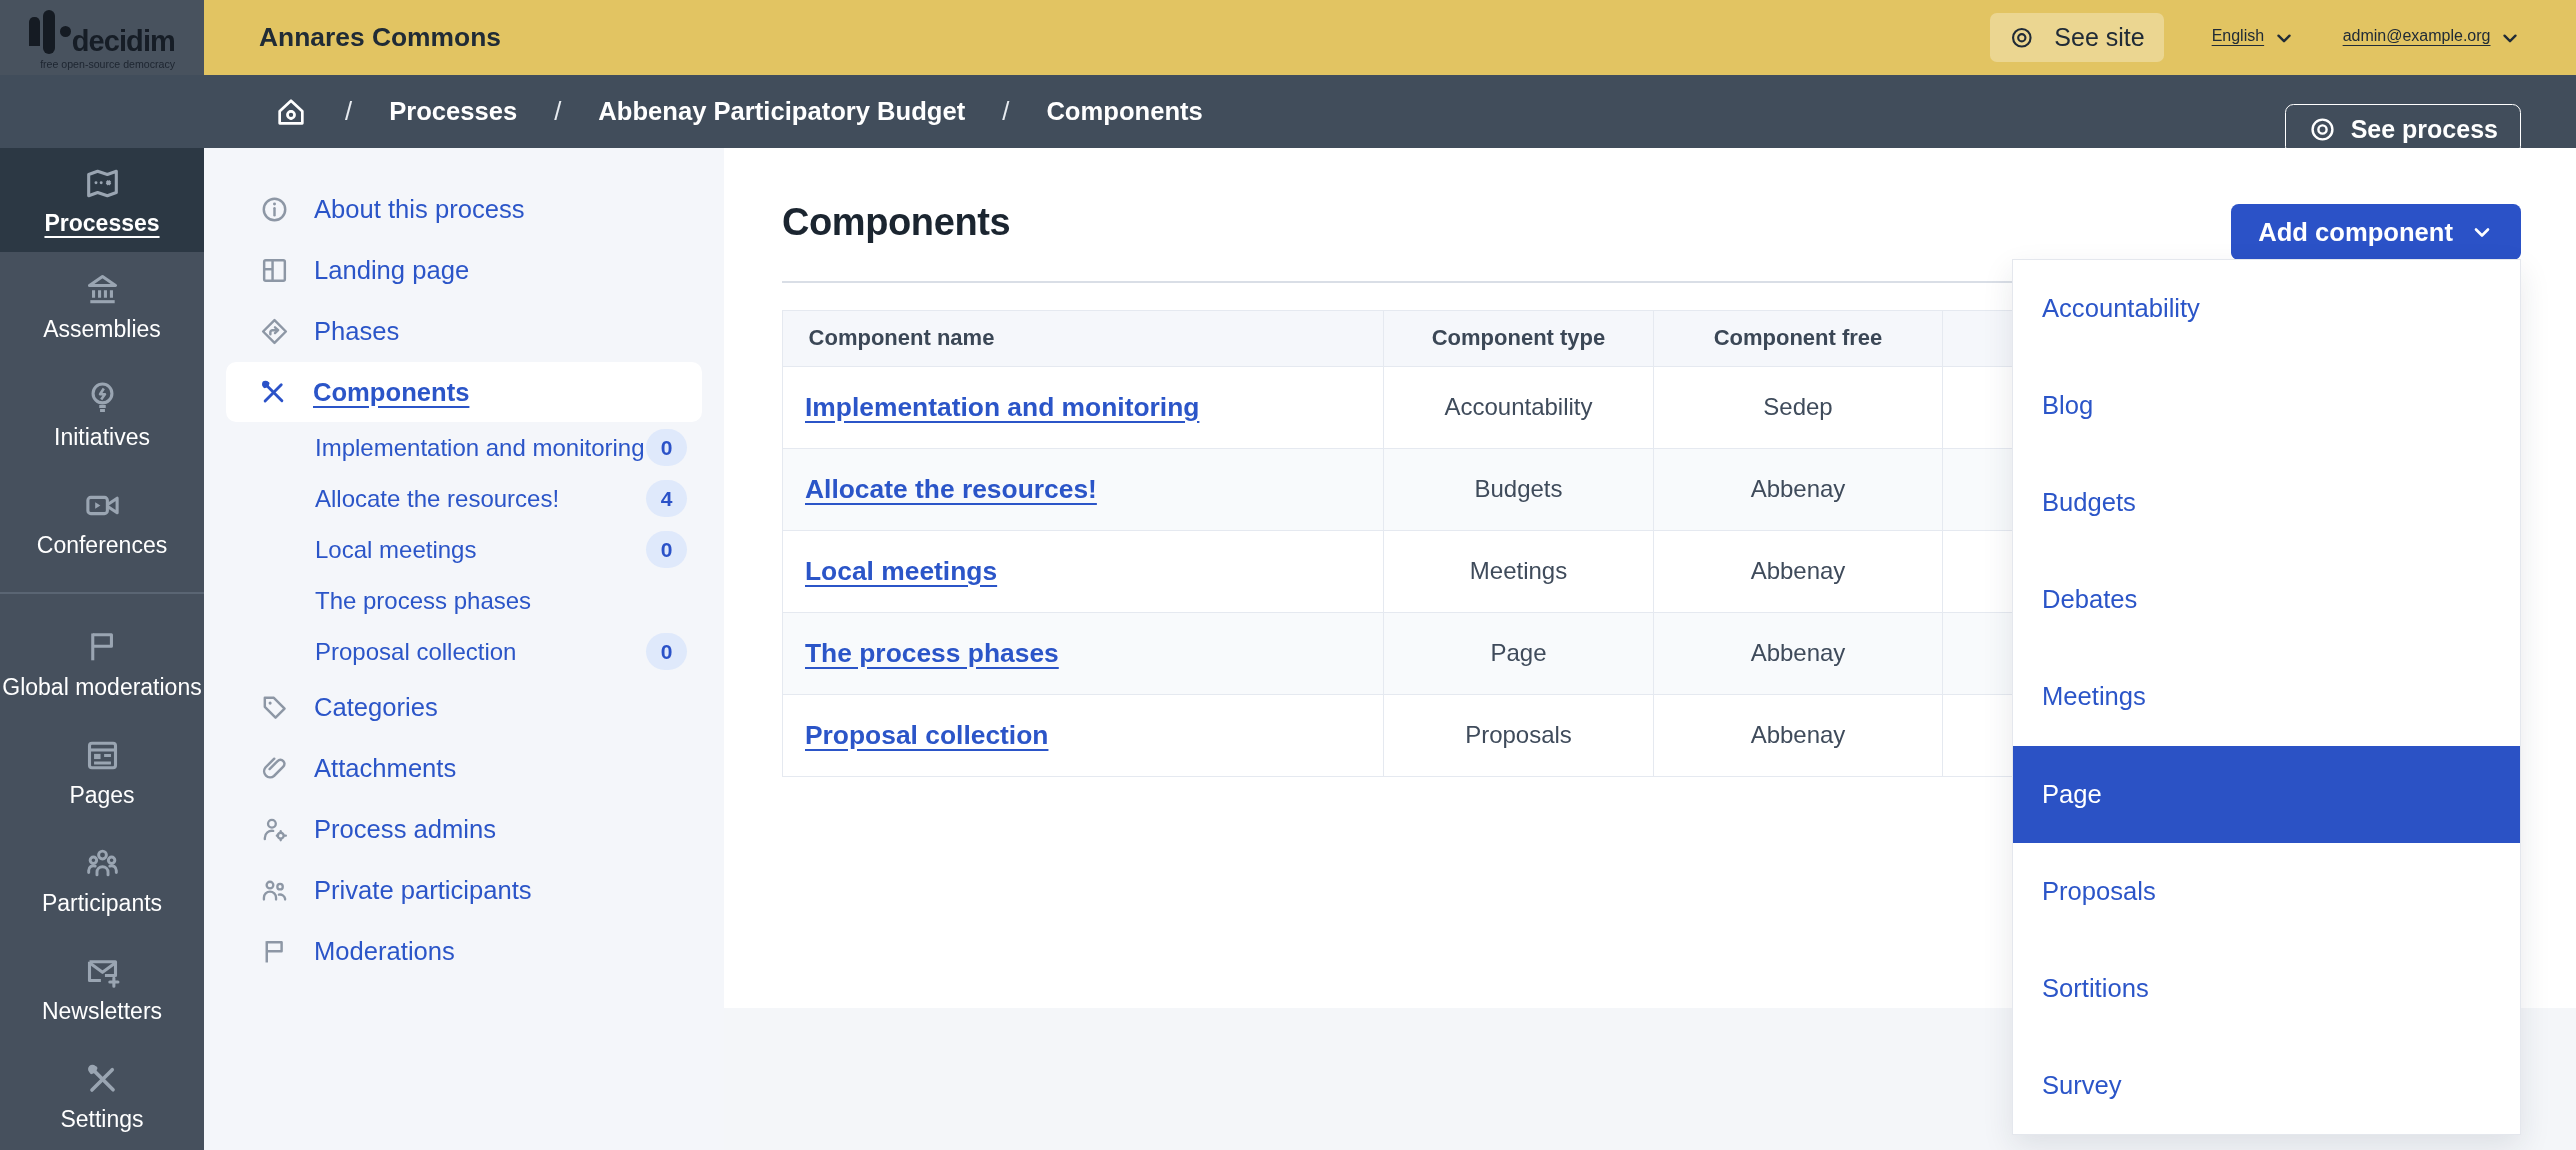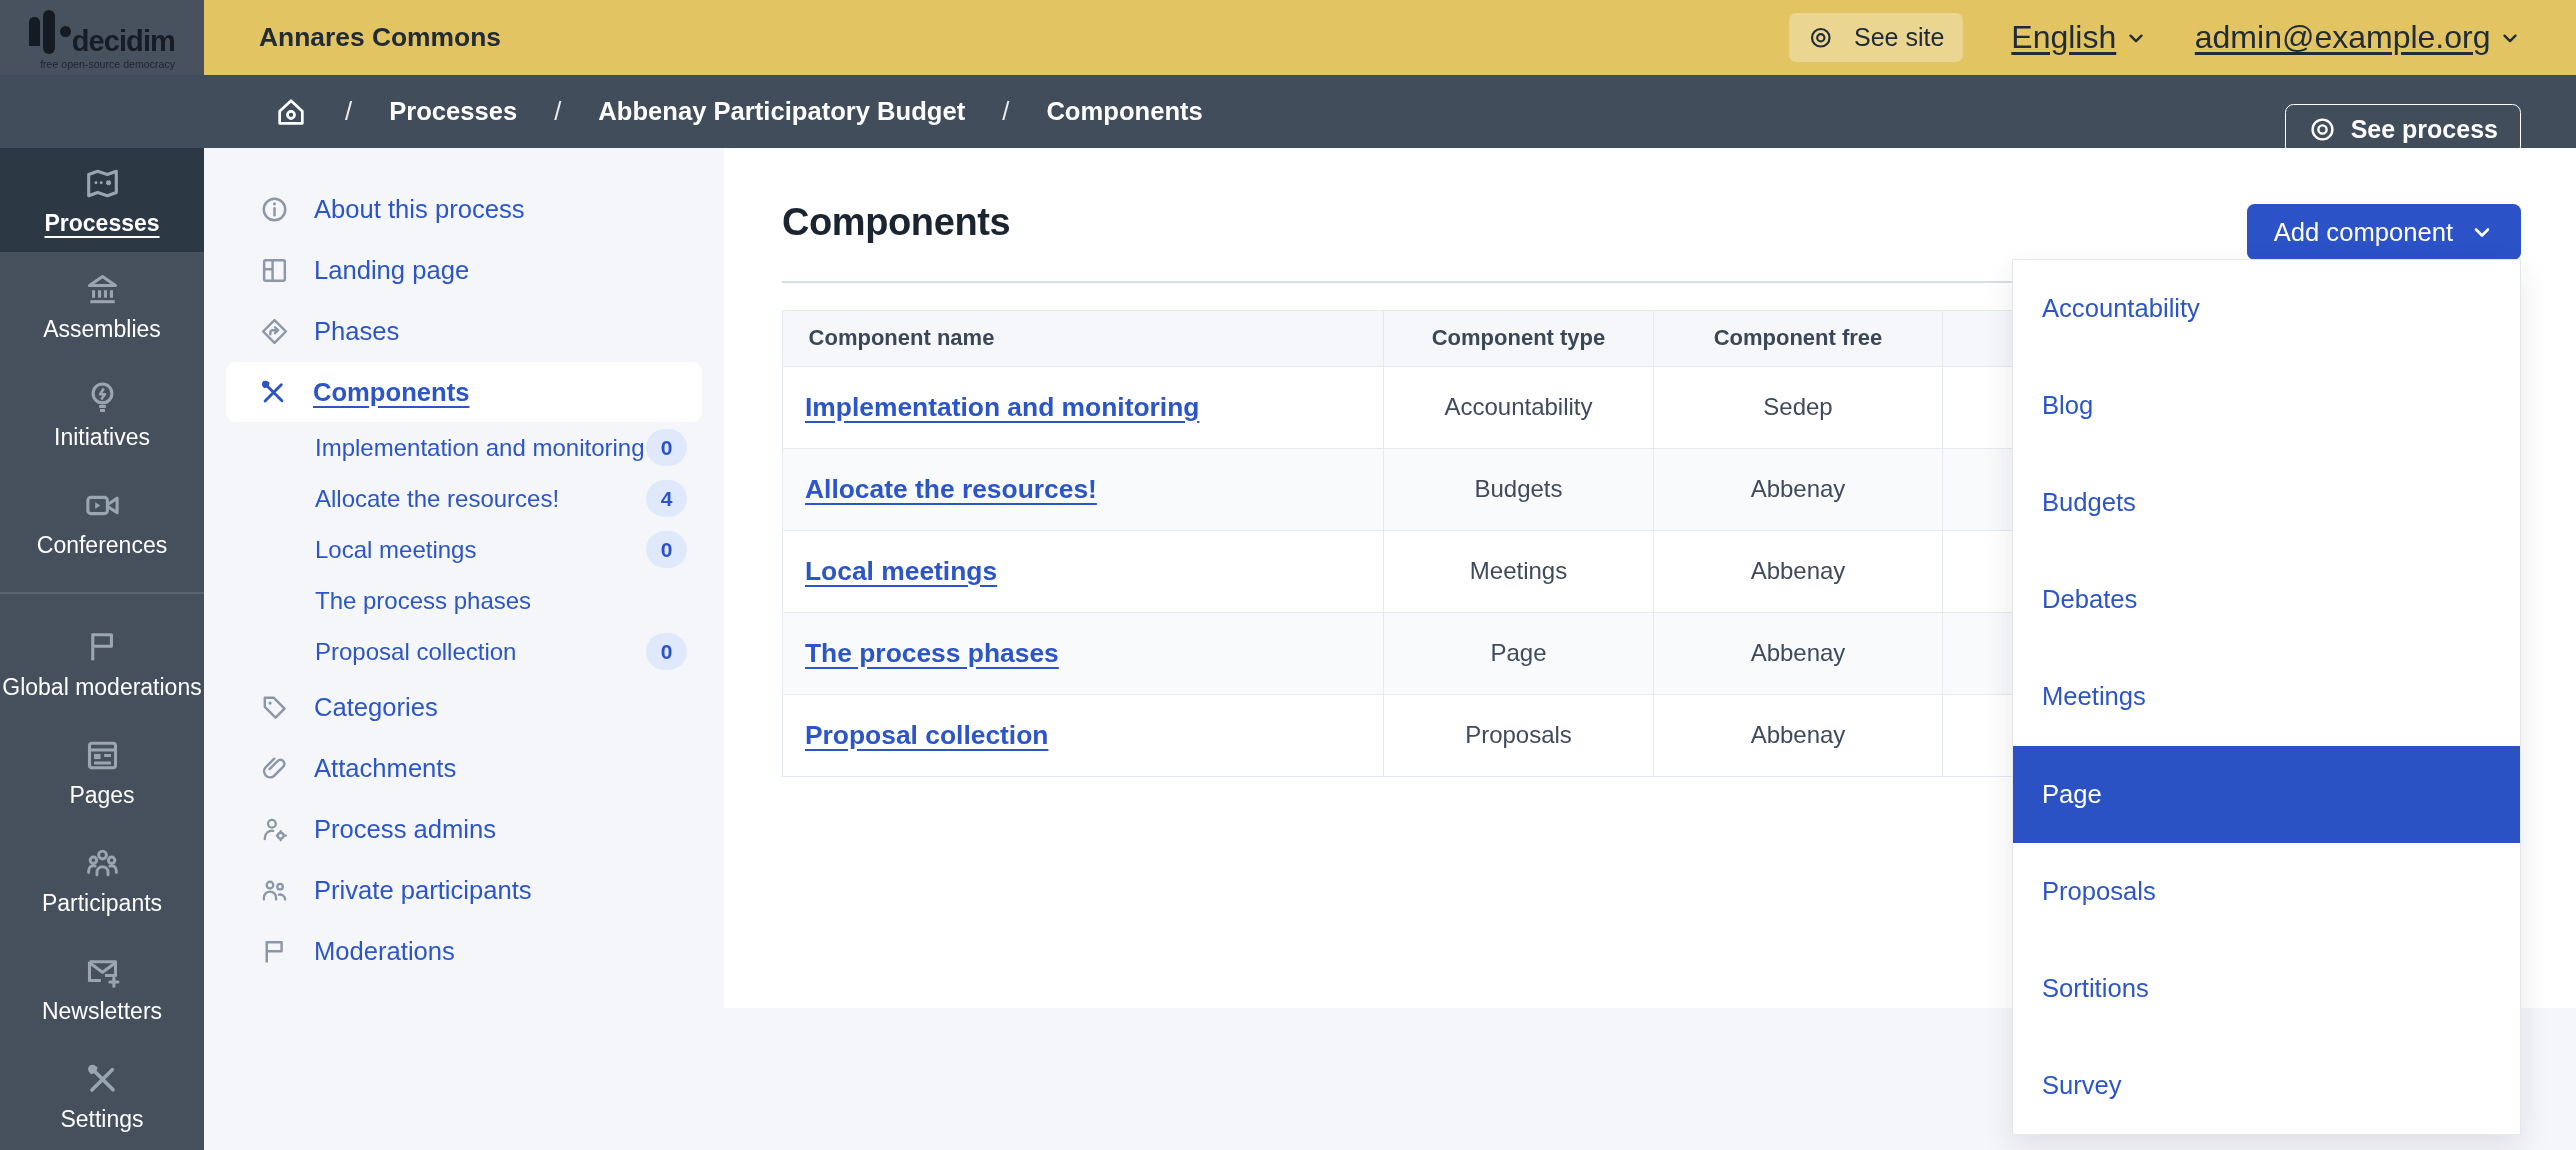--- a/index.html
+++ b/index.html
@@ -15,21 +15,21 @@
   .logo-mark { display:flex; align-items:flex-end; gap:2.6px; }
   .logo-bar1 { width:11px; height:29px; background:#151b23; border-radius:5.1px 5.1px 0 0; }
   .logo-bar2 { width:12.8px; height:44px; background:#151b23; border-radius:6px; }
   .logo-dot { width:11px; height:11px; background:#151b23; border-radius:50%; margin-left:1.7px; }
   .logo-text { font-size:29px; font-weight:700; color:#161d26; letter-spacing:-0.9px; line-height:0.8; }
   .logo-tag { font-size:10.6px; color:#1d2530; margin-top:4.3px; align-self:flex-end; }
   .gold-bar { flex:1; background:#e2c462; display:flex; align-items:center; justify-content:space-between; padding:0 55px; }
   .org-title { font-size:26.4px; font-weight:700; color:#202b36; }
   .topbar-right { display:flex; align-items:center; gap:48px; color:#202b36; }
   .chip { display:flex; align-items:center; gap:20px; background:rgba(255,255,255,0.30); border-radius:6.8px; padding:10.2px 19px; font-size:25px; font-weight:500; cursor:pointer; }
-  .tb-link { display:flex; align-items:center; gap:8.5px; font-size:32px; font-weight:500; cursor:pointer; }
+  .tb-link { display:flex; align-items:flex-start; gap:8.5px; font-size:16px; font-weight:500; cursor:pointer; }
   .tb-link .lbl { text-decoration:underline; text-underline-offset:4.3px; }
   .icon { display:inline-flex; align-items:center; justify-content:center; }
   .icon svg { display:block; }
 
   
   .crumb-bar { position:absolute; left:0; top:75px; width:2576px; height:73px; background:#414d5b; display:flex; align-items:center; justify-content:space-between; padding:0 55px 0 274px; }
   .crumbs { display:flex; align-items:center; gap:37px; color:#ffffff; font-size:25.6px; font-weight:600; }
   .crumb-sep { color:#e8ecf1; font-weight:400; }
   .crumb-item { cursor:pointer; }
   .btn-outline { display:flex; align-items:center; gap:13.6px; border:1.7px solid #ffffff; border-radius:8.5px; background:transparent; color:#ffffff; font-family:inherit; font-size:25px; font-weight:700; padding:10.2px 22px; cursor:pointer;margin-top:36px; }
@@ -50,21 +50,21 @@
   .pm-item.active { background:#ffffff; border-radius:10.2px; margin:0 22px; padding:0 15.3px 0 32px; height:60px; font-weight:700; }
   .pm-item.active .icon { color:#2b52c8; }
   .pm-item.active .pm-label { text-decoration:underline; text-underline-offset:5.1px; }
   .pm-sub { height:51px; display:flex; align-items:center; justify-content:space-between; padding:0 37px 0 111px; color:#2b55c8; font-size:24px; cursor:pointer; }
   .badge { min-width:41px; height:37px; border-radius:20.4px; background:#dfe9fb; color:#2b52c8; font-size:21px; font-weight:700; display:flex; align-items:center; justify-content:center; padding:0 10.2px; }
 
   
   .content { position:absolute; left:724px; top:148px; width:1852px; height:860px; background:#ffffff; padding:53px 55px 0 58px; }
   .page-title { font-size:38px; font-weight:700; color:#1b2530; letter-spacing:-0.4px; }
   .head-rule { border:none; height:1.7px; background:#d9dee6; margin-top:37px; }
-  .add-btn { position:absolute; top:56px; right:55px; display:flex; gap:17px; background:#2b52c7; border:none; border-radius:7.7px; color:#ffffff; font-family:inherit; font-size:25.6px; font-weight:400; padding:13.6px 27px; cursor:pointer; }
+  .add-btn { position:absolute; top:56px; right:55px; display:flex; gap:17px; background:#2b52c7; border:none; border-radius:7.7px; color:#ffffff; font-family:inherit; font-size:25.6px; font-weight:700; padding:13.6px 27px; cursor:pointer; }
 
   table.comp-table { width:1738px; margin-top:27px; border-collapse:collapse; table-layout:fixed; }
   .comp-table th, .comp-table td { border:0.9px solid #e5e9f0; }
   .comp-table thead th { background:#f5f7fb; height:56px; font-size:22px; font-weight:700; color:#3b4756; text-align:center; }
   .comp-table thead th:first-child { text-align:left; padding-left:25.6px; }
   .comp-table tbody td { height:82px; font-size:24px; color:#3f4b5b; text-align:center; background:#ffffff; }
   .comp-table tbody tr.alt td { background:#f8fafc; }
   .comp-table td.name-cell { text-align:left; padding-left:22px; }
   .comp-table a.row-link { color:#2b55c8; font-size:26.4px; font-weight:700; text-decoration:underline; text-underline-offset:5.1px; cursor:pointer; }
   .col-name { width:601px; } .col-type { width:270px; } .col-scope { width:289px; } .col-actions { width:578px; }

